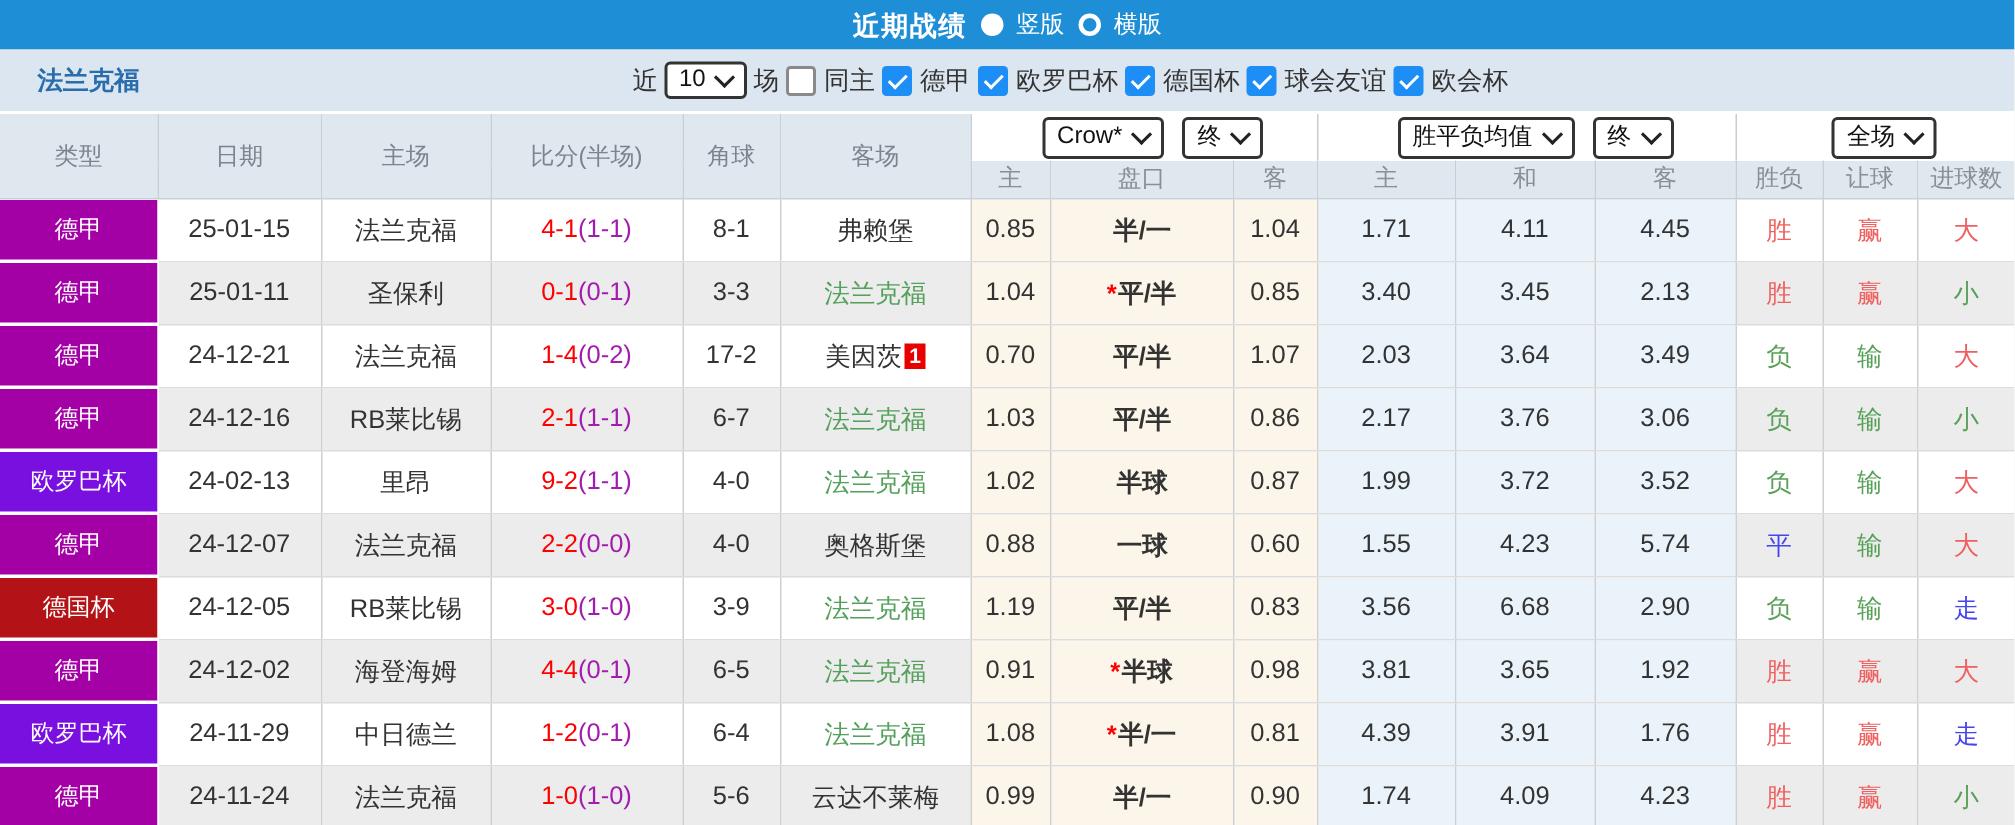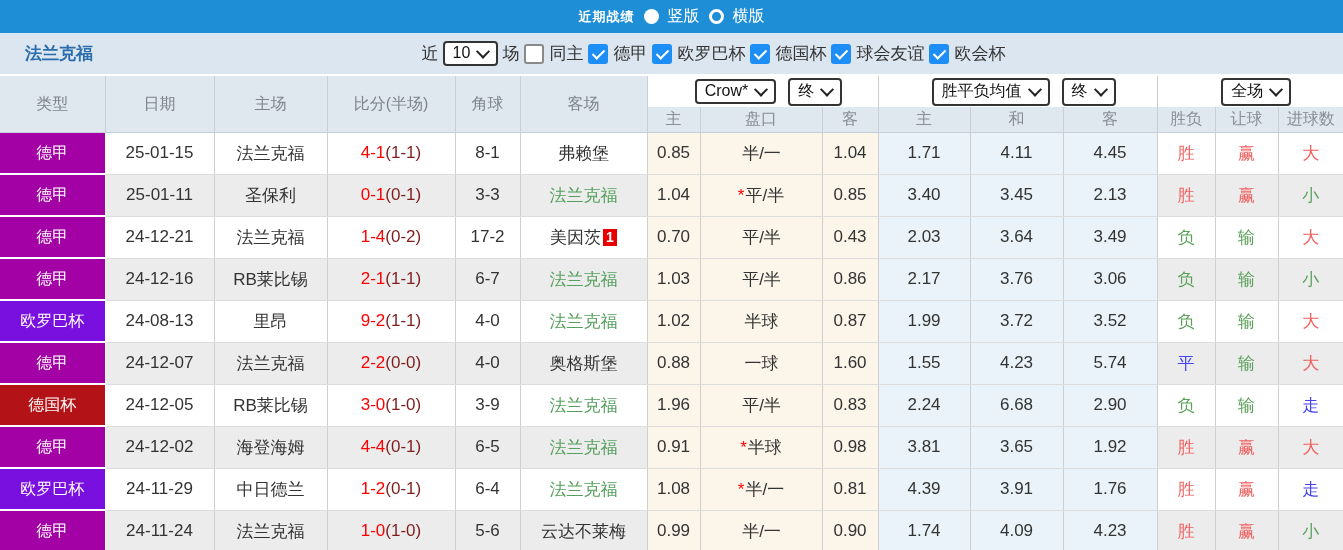--- a/index.html
+++ b/index.html
@@ -6,21 +6,21 @@
   body{
     width:1343px;height:550px;overflow:hidden;background:#f1f1f1;
     font-family:"Liberation Sans","DejaVu Sans",sans-serif;
     -webkit-font-smoothing:antialiased;
   }
   
   .topbar{
     height:33px;background:#1e8fd6;display:flex;align-items:center;
     justify-content:center;gap:9px;color:#fff;
   }
-  .topbar .title{font-size:13px;font-weight:bold;letter-spacing:1px;}
+  .topbar .title{font-size:18px;font-weight:bold;letter-spacing:1px;}
   .radio{width:15px;height:15px;border-radius:50%;display:inline-block;box-sizing:border-box;cursor:pointer;}
   .radio.on{background:#fff;}
   .radio.off{border:3.5px solid #fff;background:transparent;}
   .radio-label{font-size:16px;}
   
   .filterbar{
     height:41px;background:#dce6f0;position:relative;display:flex;
     align-items:center;justify-content:center;
   }
   .filterbar .team{
@@ -47,35 +47,35 @@
   }
   .gap{height:2px;background:#fff;}
   
   table{border-collapse:collapse;table-layout:fixed;width:1343px;background:#fff;}
   td{padding:0;text-align:center;vertical-align:middle;overflow:hidden;white-space:nowrap;}
   .hcell{
     background:#dfe7ef;color:#7d848d;font-size:16px;height:31px;
     border-right:1px solid #c9cfd8;border-bottom:1px solid #c9cfd8;
   }
   .ddcell{background:#fff;border-right:1px solid #ccc;height:31px;}
-  .ddwrap{display:flex;align-items:center;justify-content:center;gap:12px;margin-left:12px;}
+  .ddwrap{display:flex;justify-content:center;gap:12px;margin-left:12px;}
   .subh{
     background:#dfe7ef;color:#8a8f96;font-size:16px;height:25px;
     border-right:1px solid #c9cfd8;border-bottom:1px solid #c9cfd8;
   }
   tr.data td{height:40px;font-size:17px;color:#333;border-right:1px solid #cfcfcf;border-bottom:1px solid #dcdcdc;}
   tr.data td.league{color:#fff;font-size:16px;border-bottom:2px solid #fff;border-right:1px solid #fff;}
   tr.data td.cream{background:#fcf6ea;}
   tr.data td.mean{background:#e9f3f9;}
   tr.data td.plain{background:#fff;}
   tr.data.alt td.plain{background:#ececec;}
   .green{color:#55a05c;}
   .score-main{color:#fe0000;}
-  .score-half{color:#7f1d1d;}
-  .hline{color:#7474cf;}
+  .score-half{color:#a21caf;}
+  .hline{color:#7474cf;font-weight:bold;}
   .star{color:#fe0000;margin-right:1px;}
   .mdraw{color:#3b6fc0;}
   .redbadge{
     display:inline-block;background:#e80000;color:#fff;font-size:14px;font-weight:bold;
     line-height:17px;padding:0 3px;margin-left:2px;position:relative;top:-1px;
   }
 </style>
 </head>
 <body>
 
@@ -249,21 +249,21 @@
       <span class="score-main">1-4</span><span class="score-half">(0-2)</span>
     </td>
     <td class="plain">17-2</td>
     <td class="plain">
       <span>美因茨</span><span class="redbadge">1</span>
     </td>
     <td class="cream">0.70</td>
     <td class="cream hline">
       <span class="star"></span><span>平/半</span>
     </td>
-    <td class="cream">0.43</td>
+    <td class="cream">1.07</td>
     <td class="mean">2.03</td>
     <td class="mean mdraw">3.64</td>
     <td class="mean">3.49</td>
     <td class="plain" style="color: rgb(88, 160, 88);">负</td>
     <td class="plain" style="color: rgb(88, 160, 88);">输</td>
     <td class="plain" style="border-right: none; color: rgb(240, 96, 96);">大</td>
   </tr>
       <tr class="data alt">
     <td class="league" style="background: rgb(163, 0, 166);">德甲</td>
     <td class="plain">24-12-16</td>
@@ -282,21 +282,21 @@
     <td class="cream">0.86</td>
     <td class="mean">2.17</td>
     <td class="mean mdraw">3.76</td>
     <td class="mean">3.06</td>
     <td class="plain" style="color: rgb(88, 160, 88);">负</td>
     <td class="plain" style="color: rgb(88, 160, 88);">输</td>
     <td class="plain" style="border-right: none; color: rgb(88, 160, 88);">小</td>
   </tr>
       <tr class="data">
     <td class="league" style="background: rgb(122, 16, 224);">欧罗巴杯</td>
-    <td class="plain">24-08-13</td>
+    <td class="plain">24-02-13</td>
     <td class="plain">里昂</td>
     <td class="plain">
       <span class="score-main">9-2</span><span class="score-half">(1-1)</span>
     </td>
     <td class="plain">4-0</td>
     <td class="plain">
       <span class="green">法兰克福</span>
     </td>
     <td class="cream">1.02</td>
     <td class="cream hline">
@@ -318,45 +318,45 @@
       <span class="score-main">2-2</span><span class="score-half">(0-0)</span>
     </td>
     <td class="plain">4-0</td>
     <td class="plain">
       <span>奥格斯堡</span>
     </td>
     <td class="cream">0.88</td>
     <td class="cream hline">
       <span class="star"></span><span>一球</span>
     </td>
-    <td class="cream">1.60</td>
+    <td class="cream">0.60</td>
     <td class="mean">1.55</td>
     <td class="mean mdraw">4.23</td>
     <td class="mean">5.74</td>
     <td class="plain" style="color: rgb(69, 69, 238);">平</td>
     <td class="plain" style="color: rgb(88, 160, 88);">输</td>
     <td class="plain" style="border-right: none; color: rgb(240, 96, 96);">大</td>
   </tr>
       <tr class="data">
     <td class="league" style="background: rgb(179, 19, 22);">德国杯</td>
     <td class="plain">24-12-05</td>
     <td class="plain">RB莱比锡</td>
     <td class="plain">
       <span class="score-main">3-0</span><span class="score-half">(1-0)</span>
     </td>
     <td class="plain">3-9</td>
     <td class="plain">
       <span class="green">法兰克福</span>
     </td>
-    <td class="cream">1.96</td>
+    <td class="cream">1.19</td>
     <td class="cream hline">
       <span class="star"></span><span>平/半</span>
     </td>
     <td class="cream">0.83</td>
-    <td class="mean">2.24</td>
+    <td class="mean">3.56</td>
     <td class="mean mdraw">6.68</td>
     <td class="mean">2.90</td>
     <td class="plain" style="color: rgb(88, 160, 88);">负</td>
     <td class="plain" style="color: rgb(88, 160, 88);">输</td>
     <td class="plain" style="border-right: none; color: rgb(69, 69, 238);">走</td>
   </tr>
       <tr class="data alt">
     <td class="league" style="background: rgb(163, 0, 166);">德甲</td>
     <td class="plain">24-12-02</td>
     <td class="plain">海登海姆</td>

